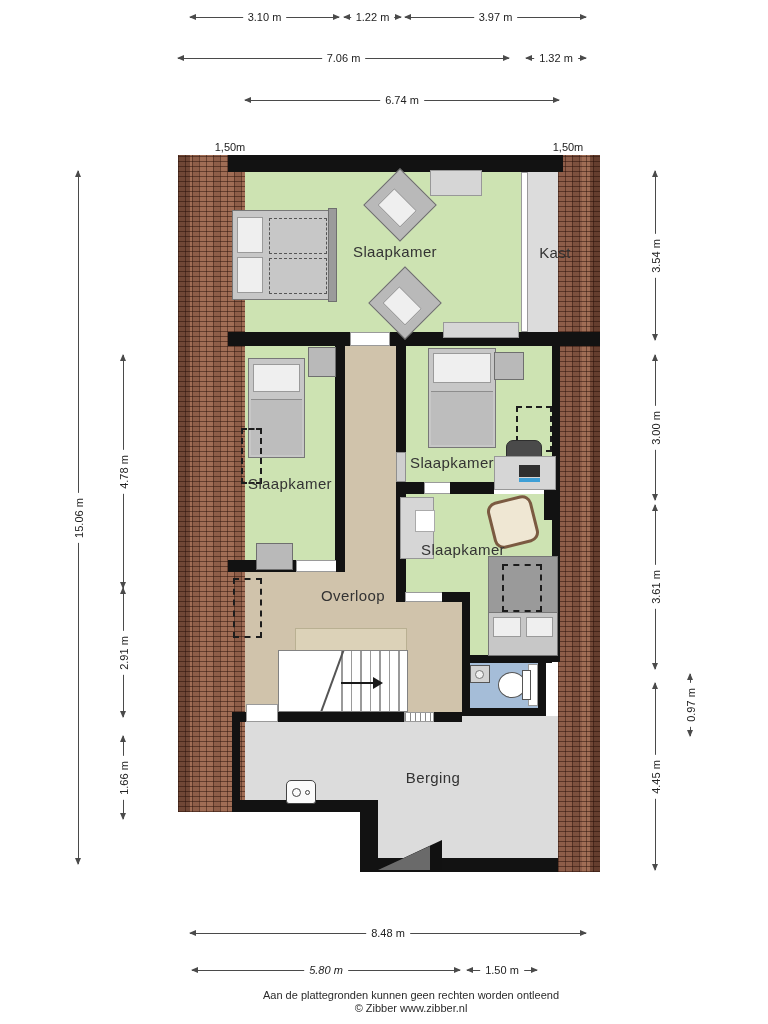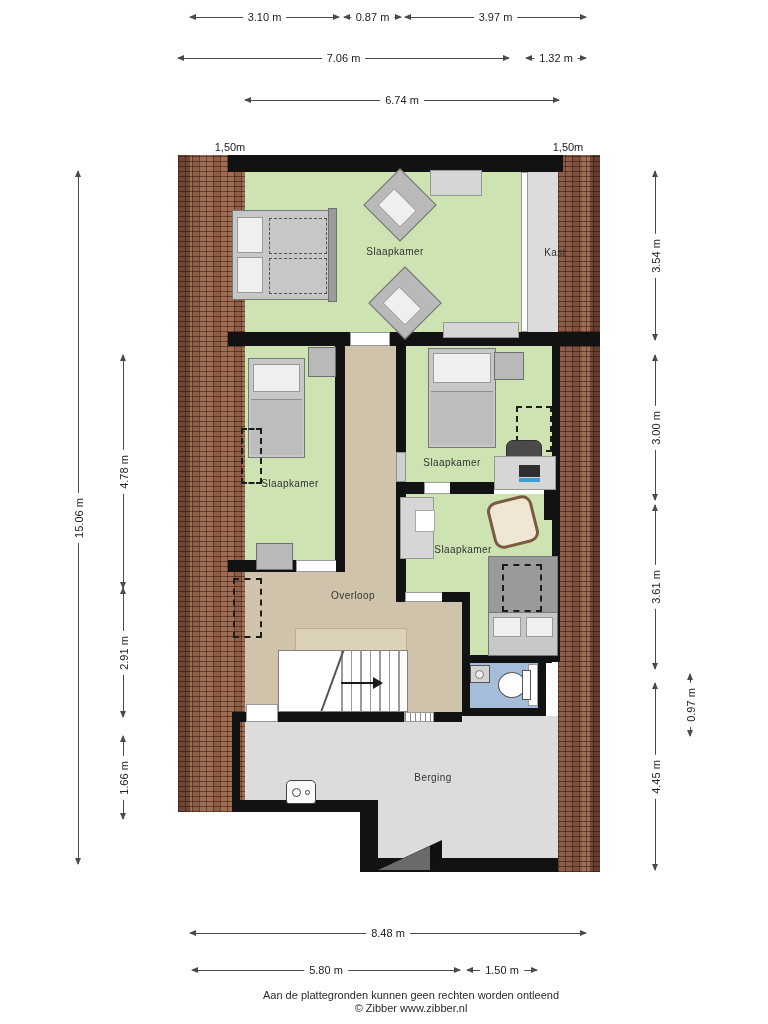--- a/index.html
+++ b/index.html
@@ -29,21 +29,21 @@
   .roof-r{box-shadow:inset -10px 0 0 rgba(35,10,5,.38), inset 24px 0 0 rgba(35,10,5,.15);}
   
   .furn{background:#b9b9b9;border:1px solid #6f6f6f;}
   .furn-light{background:#d6d6d6;border:1px solid #989898;}
   .mattress{background:#c7c7c7;border:1px solid #777;}
   .pillow{background:#efefef;border:1px solid #9a9a9a;}
   .dashed{border:2px dashed #1c1c1c;background:transparent;}
   .quilt{border:1.5px dashed #555;background:transparent;position:absolute;box-sizing:border-box;}
   .rot45{transform:rotate(45deg);}
   
-  .room-label{font-size:10px;color:#333;letter-spacing:.4px;transform:translate(-50%,-50%);white-space:nowrap;}
+  .room-label{font-size:15px;color:#333;letter-spacing:.4px;transform:translate(-50%,-50%);white-space:nowrap;}
   .small-label{font-size:11px;color:#222;transform:translateX(-50%);white-space:nowrap;}
   
   .dim-h,.dim-v{position:absolute;box-sizing:border-box;}
   .dim-h{border-top:1px solid #4a4a4a;height:0;text-align:center;}
   .dim-v{border-left:1px solid #4a4a4a;width:0;}
   .dim-h::before{content:"";position:absolute;left:-1px;top:-4px;border-top:3.5px solid transparent;border-bottom:3.5px solid transparent;border-right:7px solid #4a4a4a;}
   .dim-h::after{content:"";position:absolute;right:-1px;top:-4px;border-top:3.5px solid transparent;border-bottom:3.5px solid transparent;border-left:7px solid #4a4a4a;}
   .dim-v::before{content:"";position:absolute;top:-1px;left:-4px;border-left:3.5px solid transparent;border-right:3.5px solid transparent;border-bottom:7px solid #4a4a4a;}
   .dim-v::after{content:"";position:absolute;bottom:-1px;left:-4px;border-left:3.5px solid transparent;border-right:3.5px solid transparent;border-top:7px solid #4a4a4a;}
   .dim-h>span{position:absolute;left:50%;top:0;transform:translate(-50%,-55%);background:#fff;padding:0 5px;font-size:11px;color:#222;white-space:nowrap;}
@@ -181,21 +181,21 @@
   <div class="abs z6 room-label" style="left:463px;top:549px;">Slaapkamer</div>
   <div class="abs z6 room-label" style="left:353px;top:595px;">Overloop</div>
   <div class="abs z6 room-label" style="left:433px;top:777px;">Berging</div>
   <div class="abs z6 small-label" style="left:230px;top:141px;">1,50m</div>
   <div class="abs z6 small-label" style="left:568px;top:141px;">1,50m</div>
 
   <div class="dim-h z6" style="left:190px;top:17px;width:149px;">
       <span>3.10 m</span>
     </div>
   <div class="dim-h z6" style="left:344px;top:17px;width:57px;">
-      <span>0.87 m</span>
+      <span>1.22 m</span>
     </div>
   <div class="dim-h z6" style="left:405px;top:17px;width:181px;">
       <span>3.97 m</span>
     </div>
   <div class="dim-h z6" style="left:178px;top:58px;width:331px;">
       <span>7.06 m</span>
     </div>
   <div class="dim-h z6" style="left:526px;top:58px;width:60px;">
       <span>1.32 m</span>
     </div>
@@ -228,21 +228,21 @@
   <div class="dim-v z6" style="left:655px;top:683px;height:187px;">
       <span>4.45 m</span>
     </div>
   <div class="dim-v z6" style="left:690px;top:674px;height:62px;">
       <span>0.97 m</span>
     </div>
 
   <div class="dim-h z6" style="left:190px;top:933px;width:396px;">
       <span>8.48 m</span>
     </div>
-  <div class="dim-h z6" style="left:192px;top:970px;width:268px;">
+  <div class="dim-h z6" style="left:192px;top:970px;width:268px;font-style:italic;">
       <span>5.80 m</span>
     </div>
   <div class="dim-h z6" style="left:467px;top:970px;width:70px;">
       <span>1.50 m</span>
     </div>
 
   <div class="footer z6" style="top:989px;">Aan de plattegronden kunnen geen rechten worden ontleend</div>
   <div class="footer z6" style="top:1002px;text-align:center;">© Zibber www.zibber.nl</div>
 
 </div>

